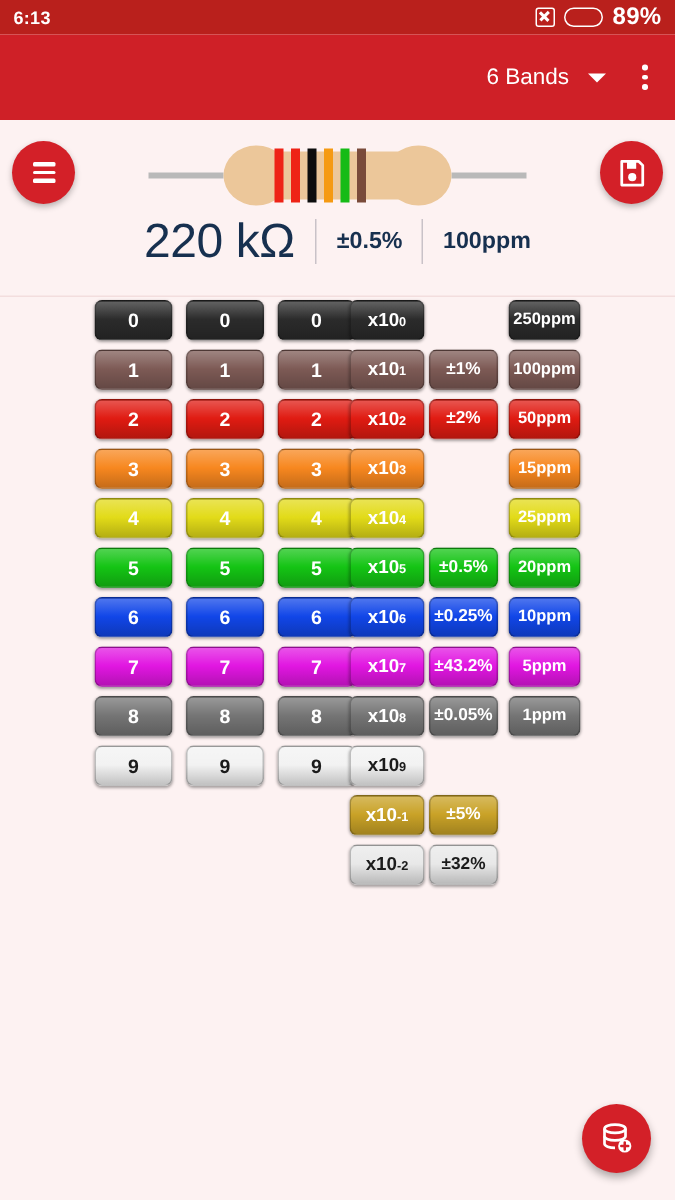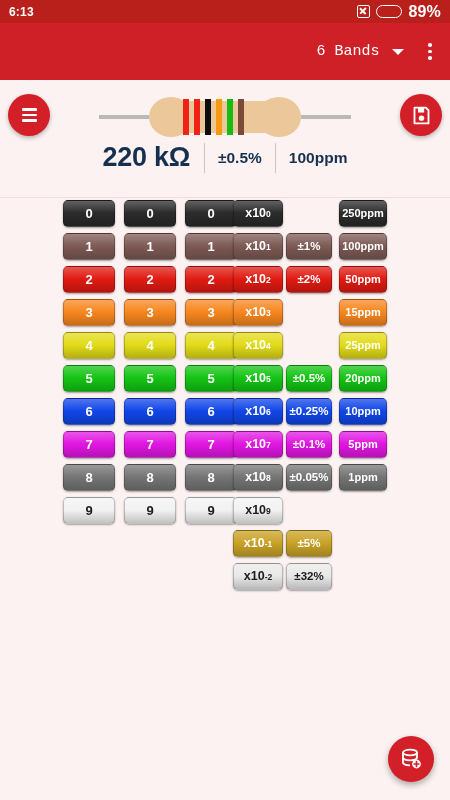--- a/index.html
+++ b/index.html
@@ -36,21 +36,21 @@
   .batt-fill{ height:100%; background:#f5a623; border-radius:5px; }
   .batt-pct{ font-size:16px; font-weight:bold; }
 
   
   .appbar{
     height:57px; background:#cf2027; color:#fff;
     display:flex; align-items:center; padding:0 14px;
   }
   .app-title{ font-size:16.5px; font-weight:bold; letter-spacing:.1px; flex:0 0 auto; }
   .appbar-spacer{ flex:1 1 auto; }
-  .bands-sel{ display:flex; align-items:center; gap:13px; cursor:pointer;font-family:Liberation Mono, monospace; }
+  .bands-sel{ display:flex; align-items:center; gap:13px; cursor:pointer; }
   .bands-label{ font-size:15px; }
   .caret{
     width:0;height:0;border-left:6px solid transparent;border-right:6px solid transparent;
     border-top:6.5px solid #fff;
   }
   .kebab{ margin-left:20px; display:flex; flex-direction:column; gap:3.2px; cursor:pointer; padding:4px 4px;}
   .kebab i{ width:3.6px;height:3.6px;border-radius:50%;background:#fff;display:block; }
 
   
   .panel{
@@ -86,21 +86,21 @@
   .bands{
     position:absolute; left:34px; top:2px; bottom:2px; display:flex; gap:5px; z-index:3;
   }
   .band{ width:6px; height:100%; }
 
   .readout{
     position:absolute; left:0; right:0; top:62px;
     display:flex; align-items:center; justify-content:center; gap:0;
     color:#17304f;
   }
-  .ohm{ font-size:27px; font-weight:bold; letter-spacing:-.3px; padding-right:14px;text-align:center; }
+  .ohm{ font-size:32px; font-weight:normal; letter-spacing:-.3px; padding-right:14px;text-align:center; }
   .vdiv{ width:1px; height:30px; background:#c9c2c8; }
   .tol{ font-size:15.5px; font-weight:bold; padding:0 13px; }
   .ppm{ font-size:15.5px; font-weight:bold; padding-left:13px; }
 
   
   .grid{ position:absolute; left:0; top:200px; width:450px; }
   .row{ position:relative; height:33px; }
   .cell{
     position:absolute; top:0;
     height:27px; border-radius:5px;
@@ -243,21 +243,21 @@
       <div class="cell digit c3" style="background: linear-gradient(rgb(79, 118, 238) 0%, rgb(17, 70, 232) 48%, rgb(14, 56, 186) 100%); color: rgb(255, 255, 255);">6</div>
       <div class="cell mult c4" style="background: linear-gradient(rgb(79, 118, 238) 0%, rgb(17, 70, 232) 48%, rgb(14, 56, 186) 100%); color: rgb(255, 255, 255);">x10<sup>6</sup></div>
       <div class="cell tolr c5" style="background: linear-gradient(rgb(79, 118, 238) 0%, rgb(17, 70, 232) 48%, rgb(14, 56, 186) 100%); color: rgb(255, 255, 255);">±0.25%</div>
       <div class="cell tempr c6" style="background: linear-gradient(rgb(79, 118, 238) 0%, rgb(17, 70, 232) 48%, rgb(14, 56, 186) 100%); color: rgb(255, 255, 255);">10ppm</div>
     </div>
     <div class="row">
       <div class="cell digit c1" style="background: linear-gradient(rgb(233, 83, 233) 0%, rgb(225, 22, 225) 48%, rgb(180, 18, 180) 100%); color: rgb(255, 255, 255);">7</div>
       <div class="cell digit c2" style="background: linear-gradient(rgb(233, 83, 233) 0%, rgb(225, 22, 225) 48%, rgb(180, 18, 180) 100%); color: rgb(255, 255, 255);">7</div>
       <div class="cell digit c3" style="background: linear-gradient(rgb(233, 83, 233) 0%, rgb(225, 22, 225) 48%, rgb(180, 18, 180) 100%); color: rgb(255, 255, 255);">7</div>
       <div class="cell mult c4" style="background: linear-gradient(rgb(233, 83, 233) 0%, rgb(225, 22, 225) 48%, rgb(180, 18, 180) 100%); color: rgb(255, 255, 255);">x10<sup>7</sup></div>
-      <div class="cell tolr c5" style="background: linear-gradient(rgb(233, 83, 233) 0%, rgb(225, 22, 225) 48%, rgb(180, 18, 180) 100%); color: rgb(255, 255, 255);">±0.1%</div>
+      <div class="cell tolr c5" style="background: linear-gradient(rgb(233, 83, 233) 0%, rgb(225, 22, 225) 48%, rgb(180, 18, 180) 100%); color: rgb(255, 255, 255);">±43.2%</div>
       <div class="cell tempr c6" style="background: linear-gradient(rgb(233, 83, 233) 0%, rgb(225, 22, 225) 48%, rgb(180, 18, 180) 100%); color: rgb(255, 255, 255);">5ppm</div>
     </div>
     <div class="row">
       <div class="cell digit c1" style="background: linear-gradient(rgb(153, 153, 153) 0%, rgb(117, 117, 117) 48%, rgb(94, 94, 94) 100%); color: rgb(255, 255, 255);">8</div>
       <div class="cell digit c2" style="background: linear-gradient(rgb(153, 153, 153) 0%, rgb(117, 117, 117) 48%, rgb(94, 94, 94) 100%); color: rgb(255, 255, 255);">8</div>
       <div class="cell digit c3" style="background: linear-gradient(rgb(153, 153, 153) 0%, rgb(117, 117, 117) 48%, rgb(94, 94, 94) 100%); color: rgb(255, 255, 255);">8</div>
       <div class="cell mult c4" style="background: linear-gradient(rgb(153, 153, 153) 0%, rgb(117, 117, 117) 48%, rgb(94, 94, 94) 100%); color: rgb(255, 255, 255);">x10<sup>8</sup></div>
       <div class="cell tolr c5" style="background: linear-gradient(rgb(153, 153, 153) 0%, rgb(117, 117, 117) 48%, rgb(94, 94, 94) 100%); color: rgb(255, 255, 255);">±0.05%</div>
       <div class="cell tempr c6" style="background: linear-gradient(rgb(153, 153, 153) 0%, rgb(117, 117, 117) 48%, rgb(94, 94, 94) 100%); color: rgb(255, 255, 255);">1ppm</div>
     </div>

